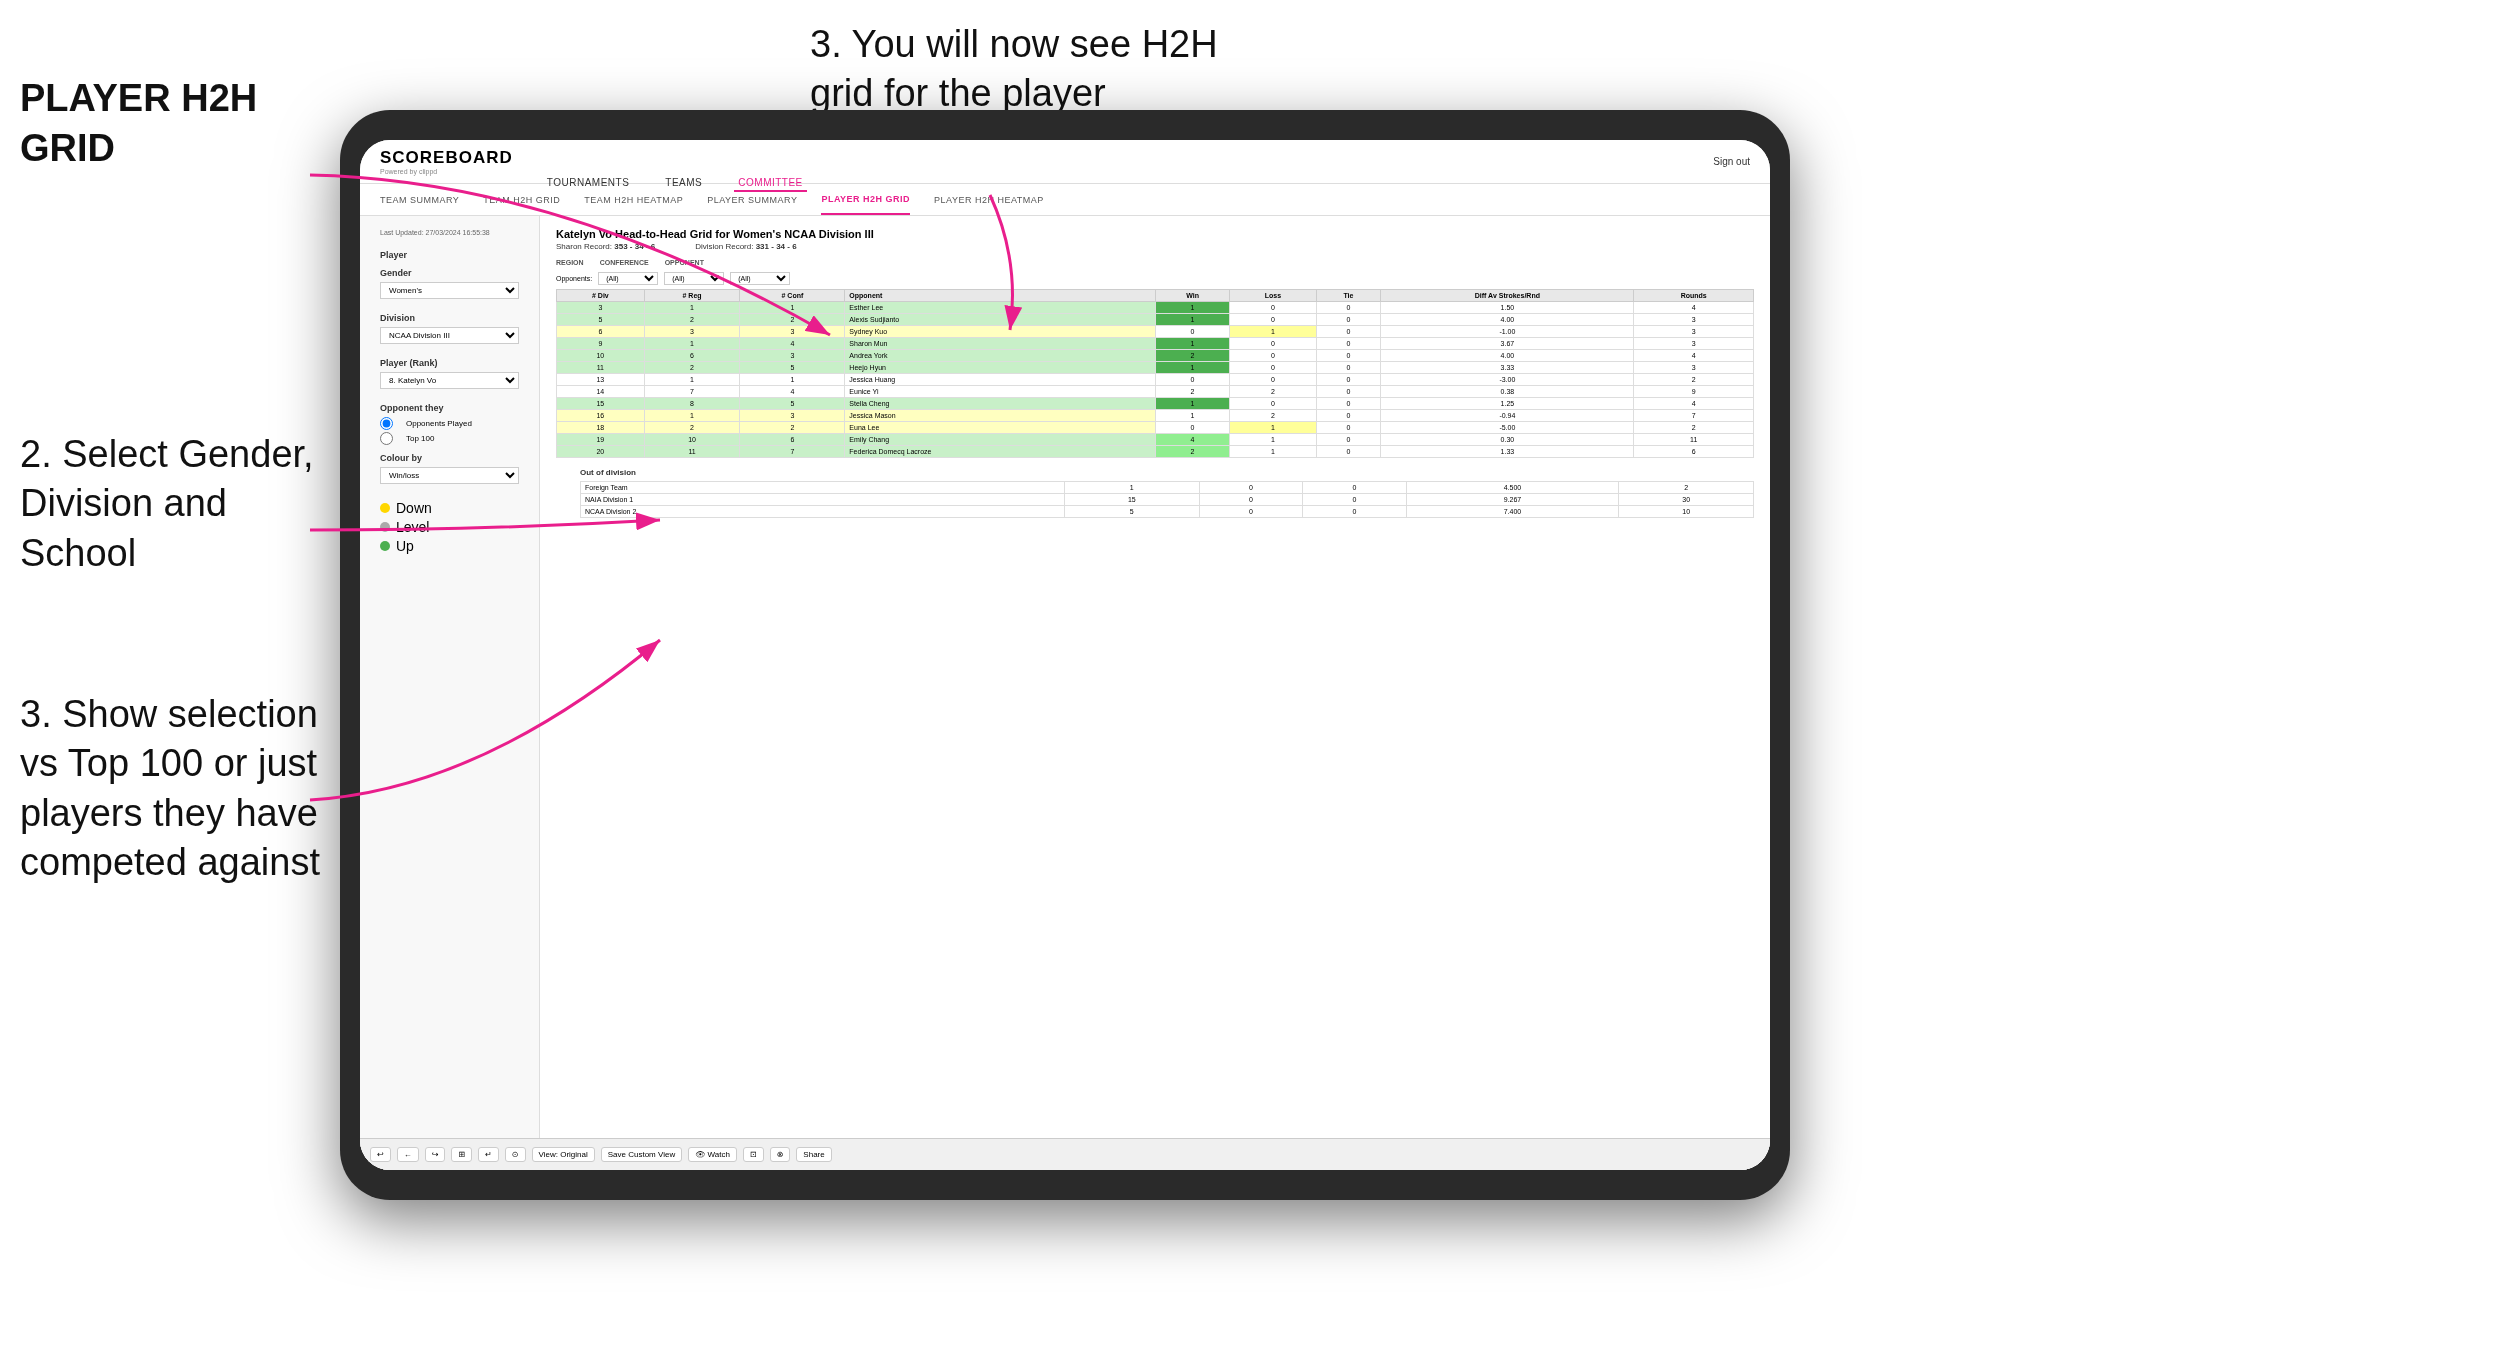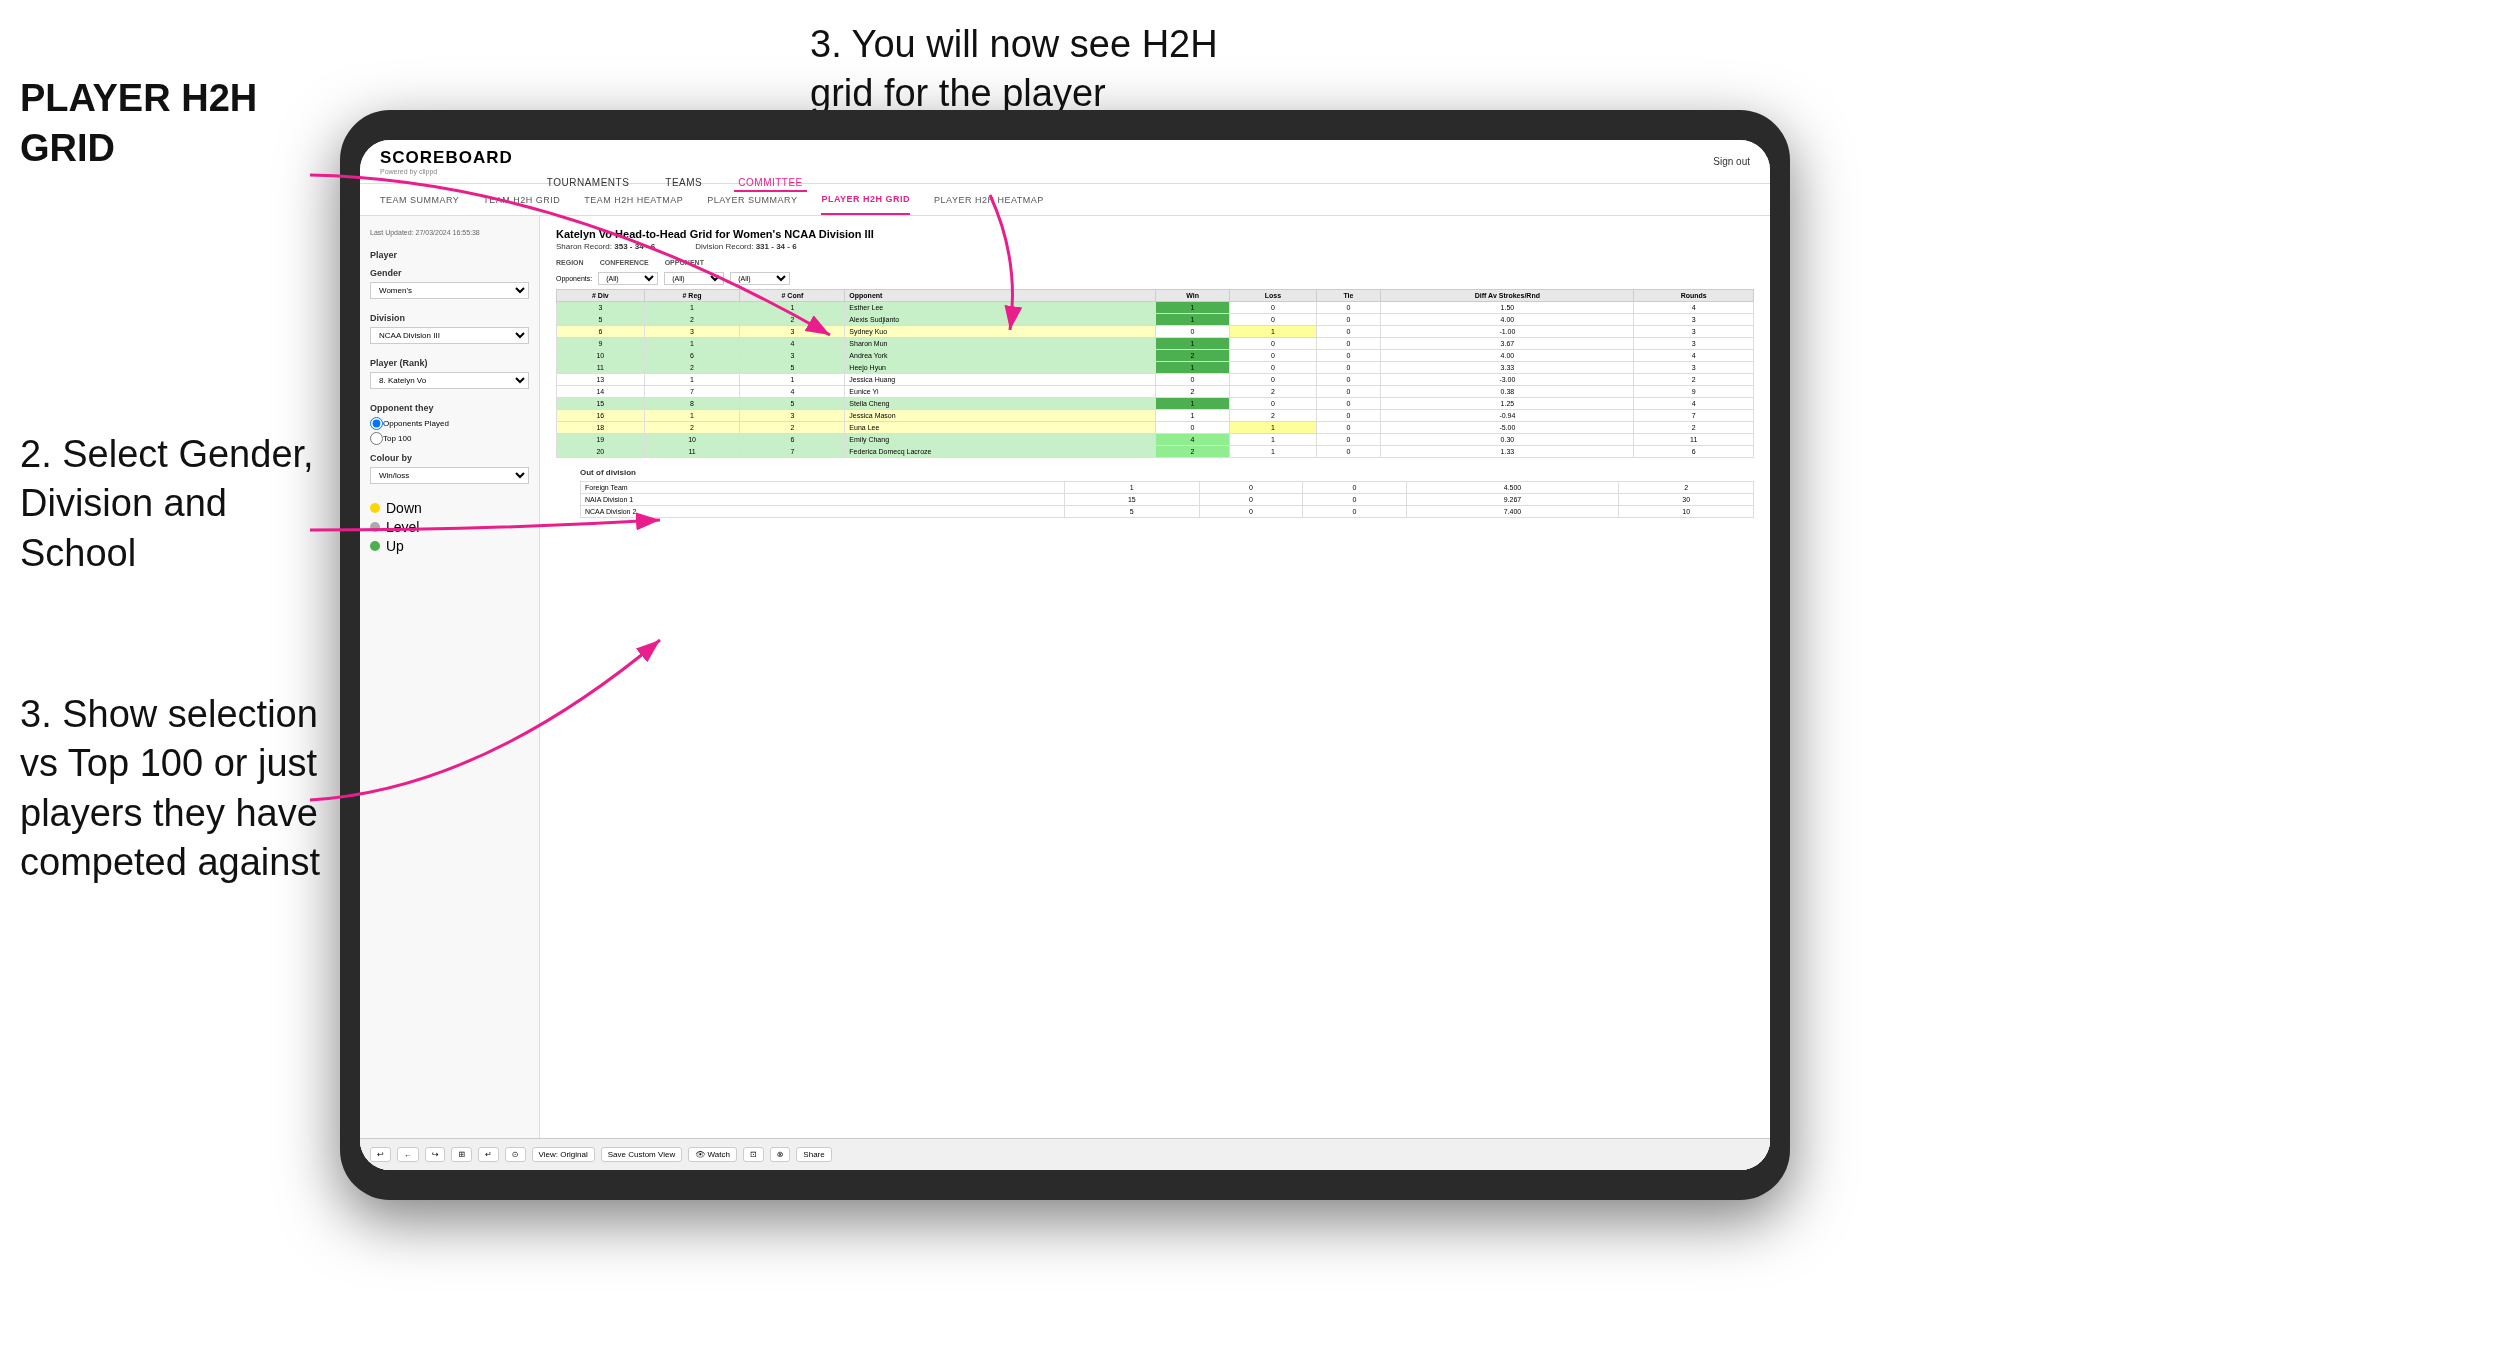--- a/index.html
+++ b/index.html
@@ -128,21 +128,21 @@
       height: calc(100% - 76px);
       background: #f0f0f0;
     }
 
     
     .sidebar {
       width: 180px;
       min-width: 180px;
       background: #f8f8f8;
       border-right: 1px solid #ddd;
-      padding: 12px 10px;
+      padding: 12px 20px;
       font-size: 8px;
     }
 
     .sidebar-timestamp {
       font-size: 7px;
       color: #666;
       margin-bottom: 12px;
       line-height: 1.4;
     }
 
@@ -163,21 +163,21 @@
       margin-bottom: 6px;
     }
 
     .sidebar-radio-group {
       margin-bottom: 8px;
     }
 
     .sidebar-radio-item {
       display: flex;
       align-items: center;
-      gap: 0;
+      gap: 13px;
       font-size: 8px;
       margin-bottom: 2px;
     }
 
     .sidebar-colour-legend {
       margin-top: 10px;
     }
 
     .colour-row {
       display: flex;

